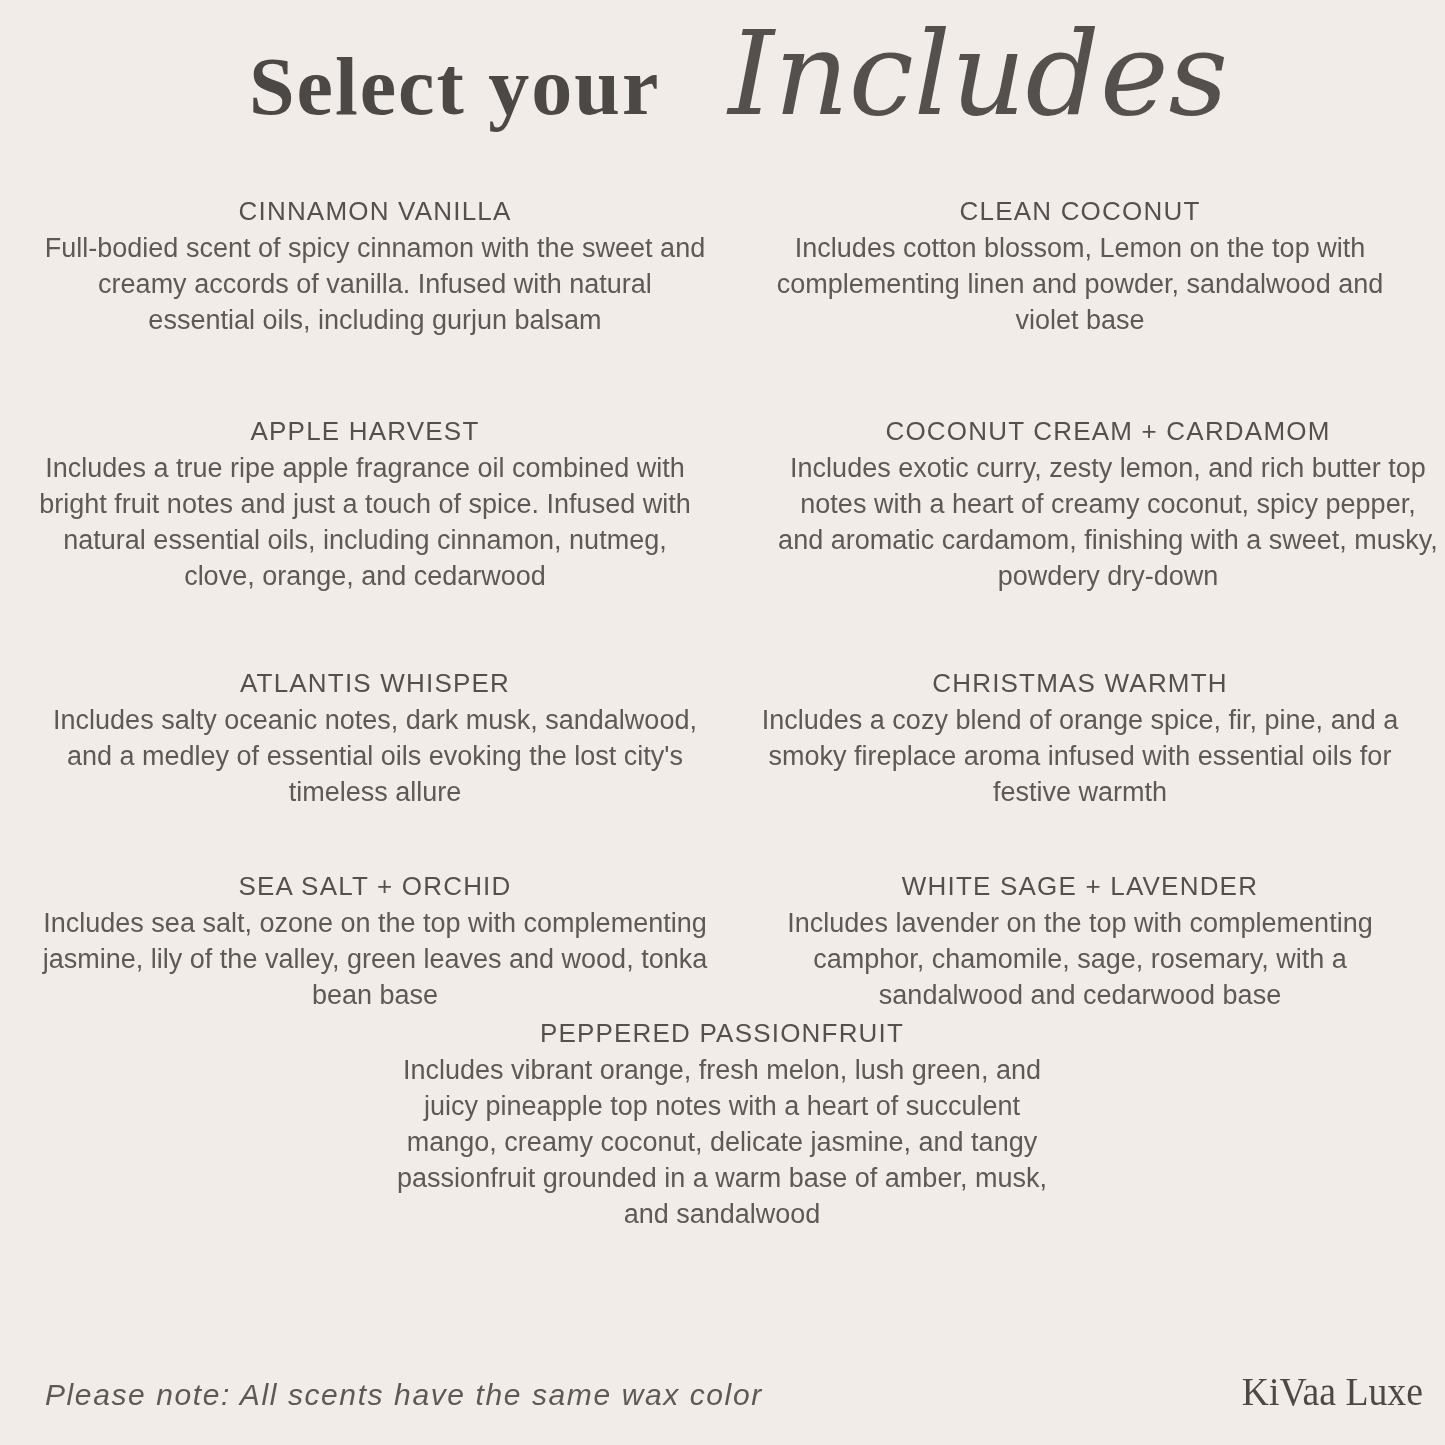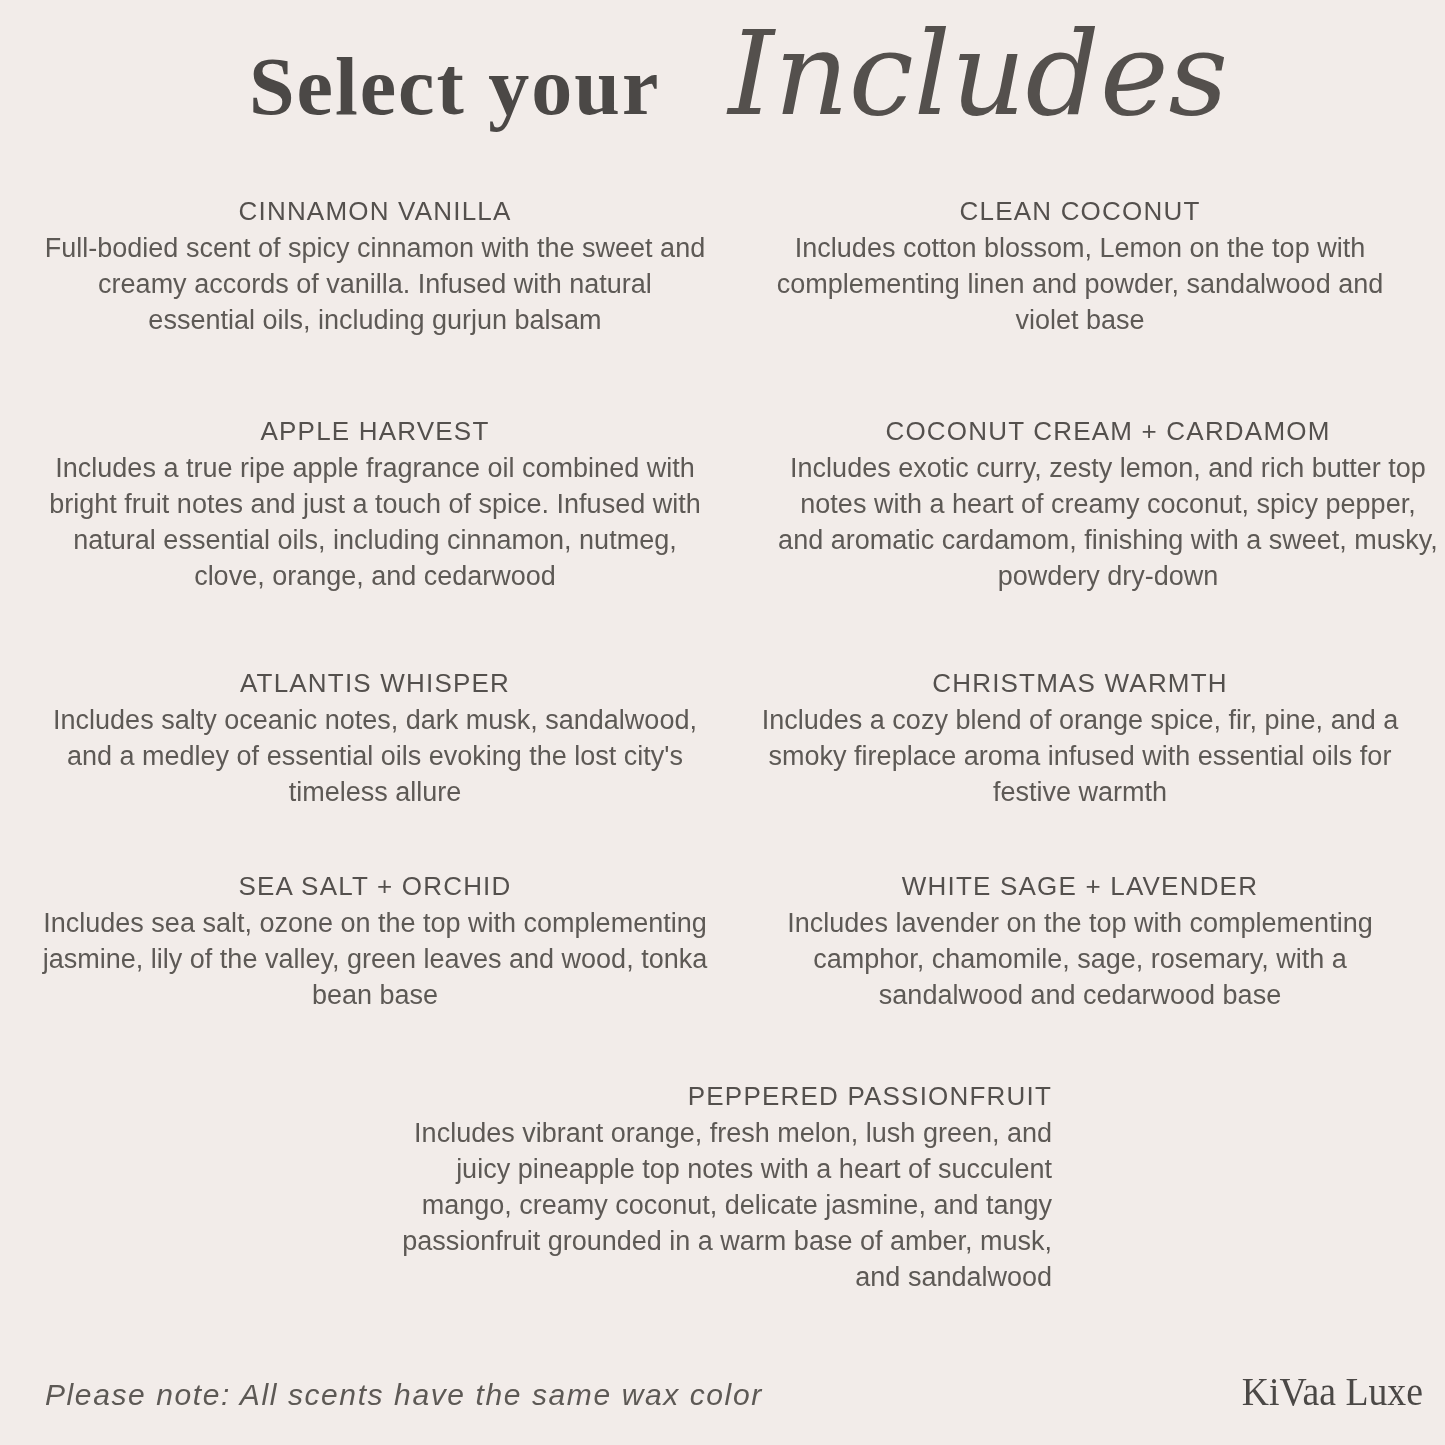--- a/index.html
+++ b/index.html
@@ -40,27 +40,27 @@
     letter-spacing:1.2px;
     color:var(--heading);
   }
   .frag p{
     margin:0;
     font-size:27px;line-height:36px;font-weight:400;
     color:var(--body);
   }
   .pos-l1{left:42px;top:193px;width:666px;}
   .pos-r1{left:750px;top:193px;width:660px;}
-  .pos-l2{left:42px;top:413px;width:666px;}
+  .pos-l2{left:32px;top:413px;width:666px;}
   .pos-r2{left:750px;top:413px;width:660px;margin-left:28px;}
   .pos-l3{left:42px;top:665px;width:666px;}
   .pos-r3{left:750px;top:665px;width:660px;}
   .pos-l4{left:42px;top:868px;width:666px;}
   .pos-r4{left:750px;top:868px;width:660px;}
-  .pos-c5{left:392px;top:1078px;width:660px;text-align:right;}
+  .pos-c5{left:392px;top:1015px;width:660px;}
   
   .footer{
     position:absolute;left:45px;right:22px;bottom:30px;
     display:flex;justify-content:space-between;align-items:baseline;
   }
   .note{
     margin:0;
     font-style:italic;font-size:30px;letter-spacing:1.6px;
     color:var(--body);
   }

